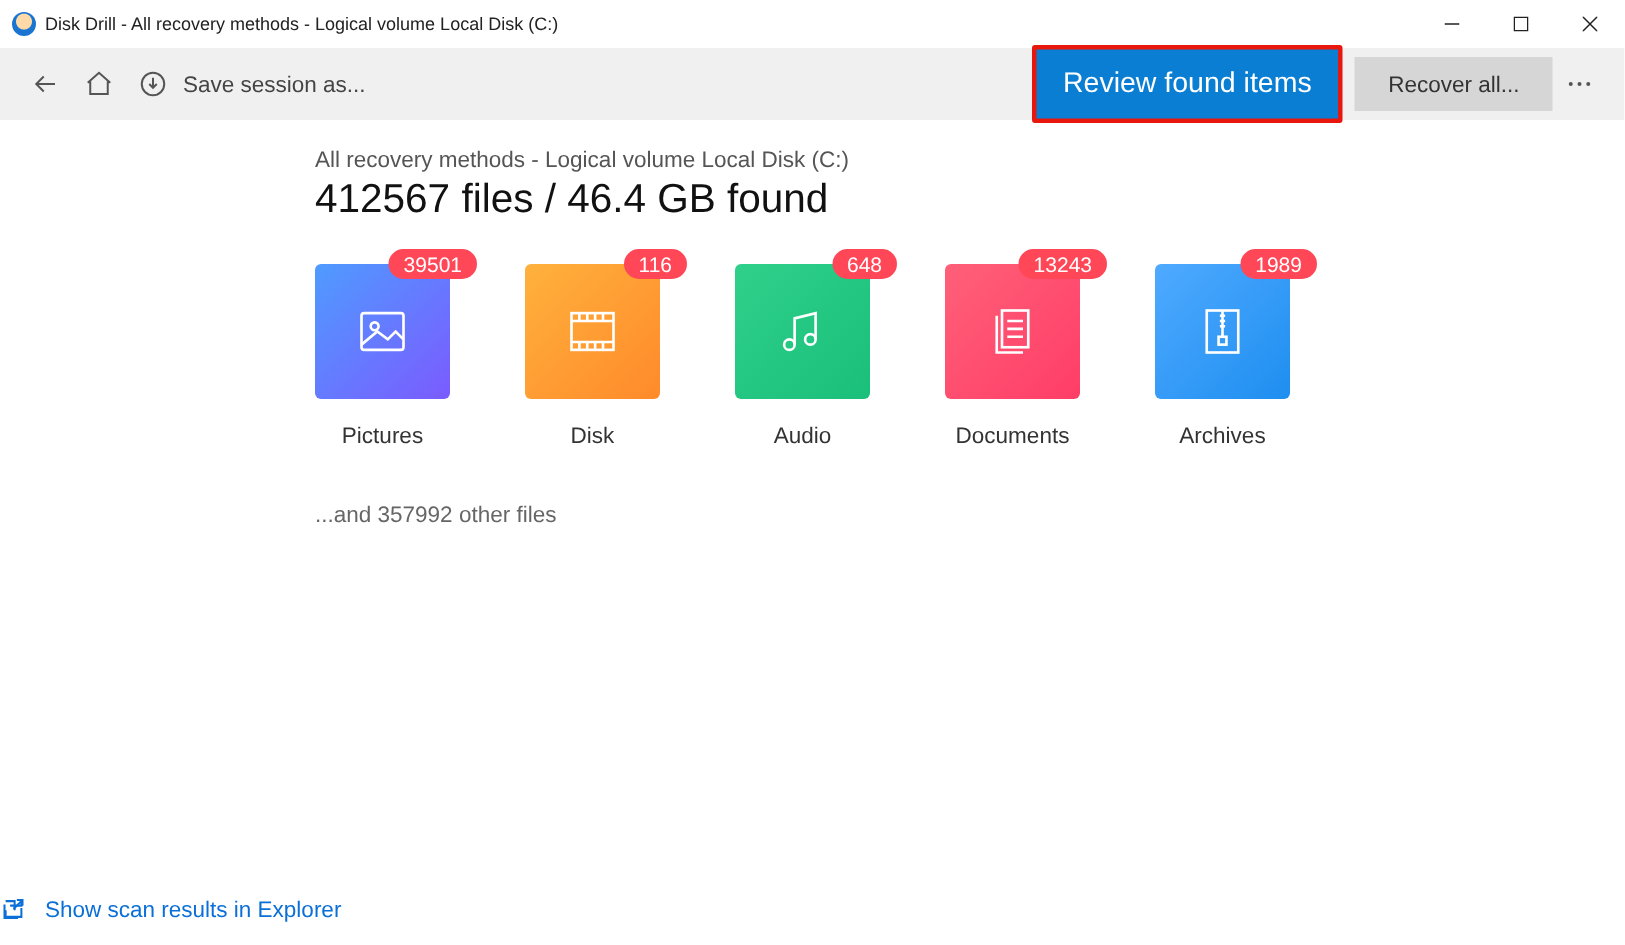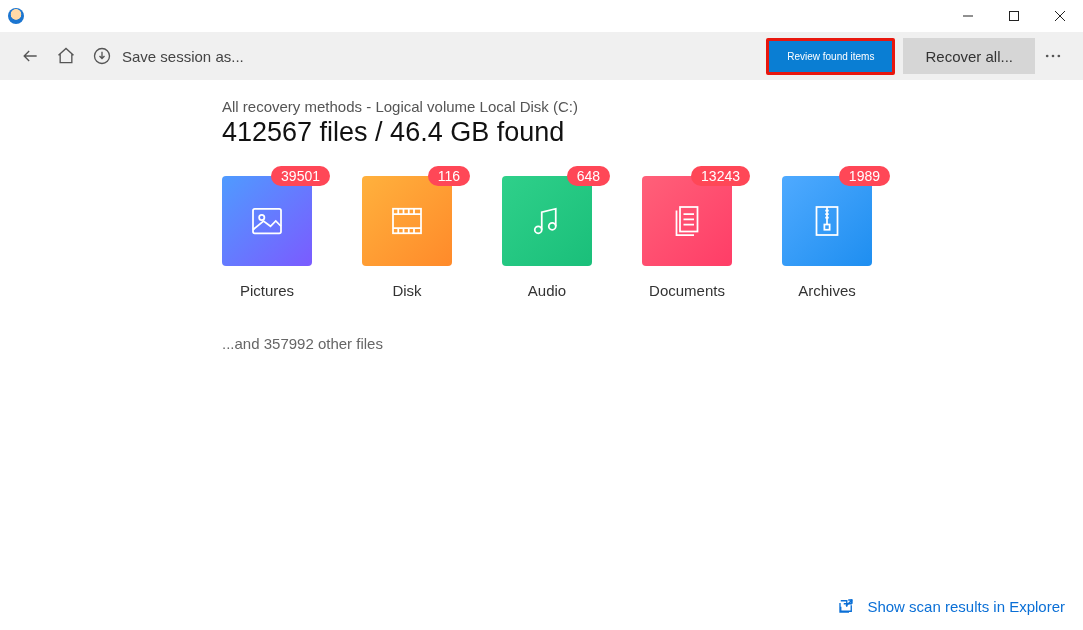--- a/index.html
+++ b/index.html
@@ -59,42 +59,42 @@
     }
     .save-session {
       font-size: 15px;
       color: #444;
       margin-left: 2px;
     }
     .toolbar-spacer { flex: 1; }
     .btn-review {
       background: #0a7ed3;
       color: #fff;
-      height: 37px;
+      height: 52px;
       padding: 0 18px;
       display: flex;
       align-items: center;
-      font-size: 10px;
+      font-size: 19px;
       border: 3px solid #e8170e;
       border-radius: 2px;
       margin-right: 8px;
     }
     .btn-recover {
       background: #d6d6d6;
       color: #333;
       height: 36px;
       padding: 0 22px;
       display: flex;
       align-items: center;
       font-size: 15px;
     }
     
     .main {
       flex: 1;
-      padding: 18px 0 0 12px;
+      padding: 18px 0 0 0;
       display: flex;
       flex-direction: column;
     }
     .content {
       padding-left: 210px;
     }
     .subtitle {
       font-size: 15px;
       color: #555;
       margin-bottom: 2px;
@@ -150,38 +150,39 @@
     .other-files {
       margin-top: 36px;
       font-size: 15px;
       color: #666;
     }
     
     .bottombar {
       height: 48px;
       display: flex;
       align-items: center;
-      justify-content: flex-end;
+      justify-content: flex-start;
       padding-right: 18px;
       gap: 10px;
     }
     .explorer-link {
       color: #0a6fd6;
       font-size: 15px;
       display: flex;
       align-items: center;
       gap: 12px;
     }
     svg { display: block; }
   </style>
 </head>
 <body>
 
 <div class="titlebar">
   <div class="app-icon"></div>
+  <div class="title-text">Disk Drill - All recovery methods - Logical volume Local Disk (C:)</div>
   <div class="titlebar-spacer"></div>
   <div class="win-btn">
     <svg width="10" height="10" viewBox="0 0 10 10">
         <path d="M0 5 H10" stroke="#222" stroke-width="1"></path>
       </svg>
   </div>
   <div class="win-btn">
     <svg width="10" height="10" viewBox="0 0 10 10">
         <rect x="0.5" y="0.5" width="9" height="9" fill="none" stroke="#222" stroke-width="1"></rect>
       </svg>

